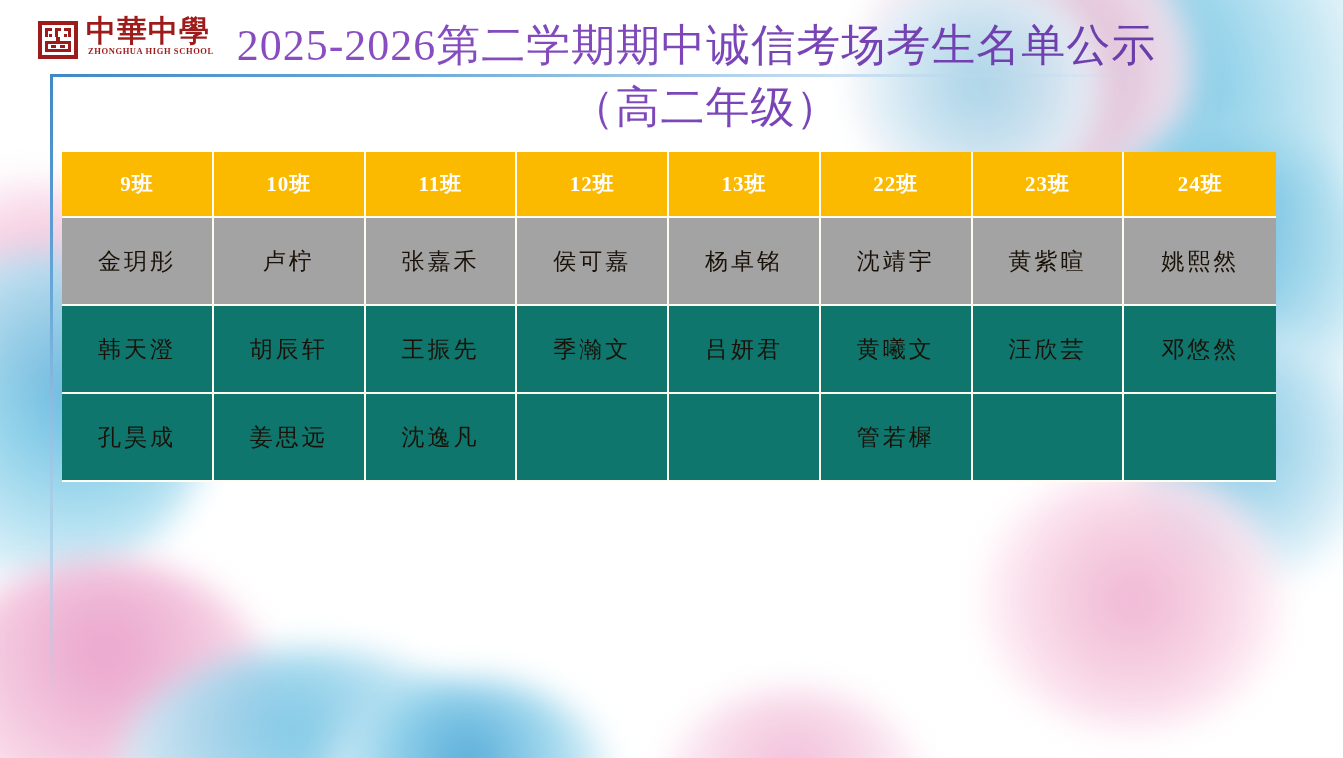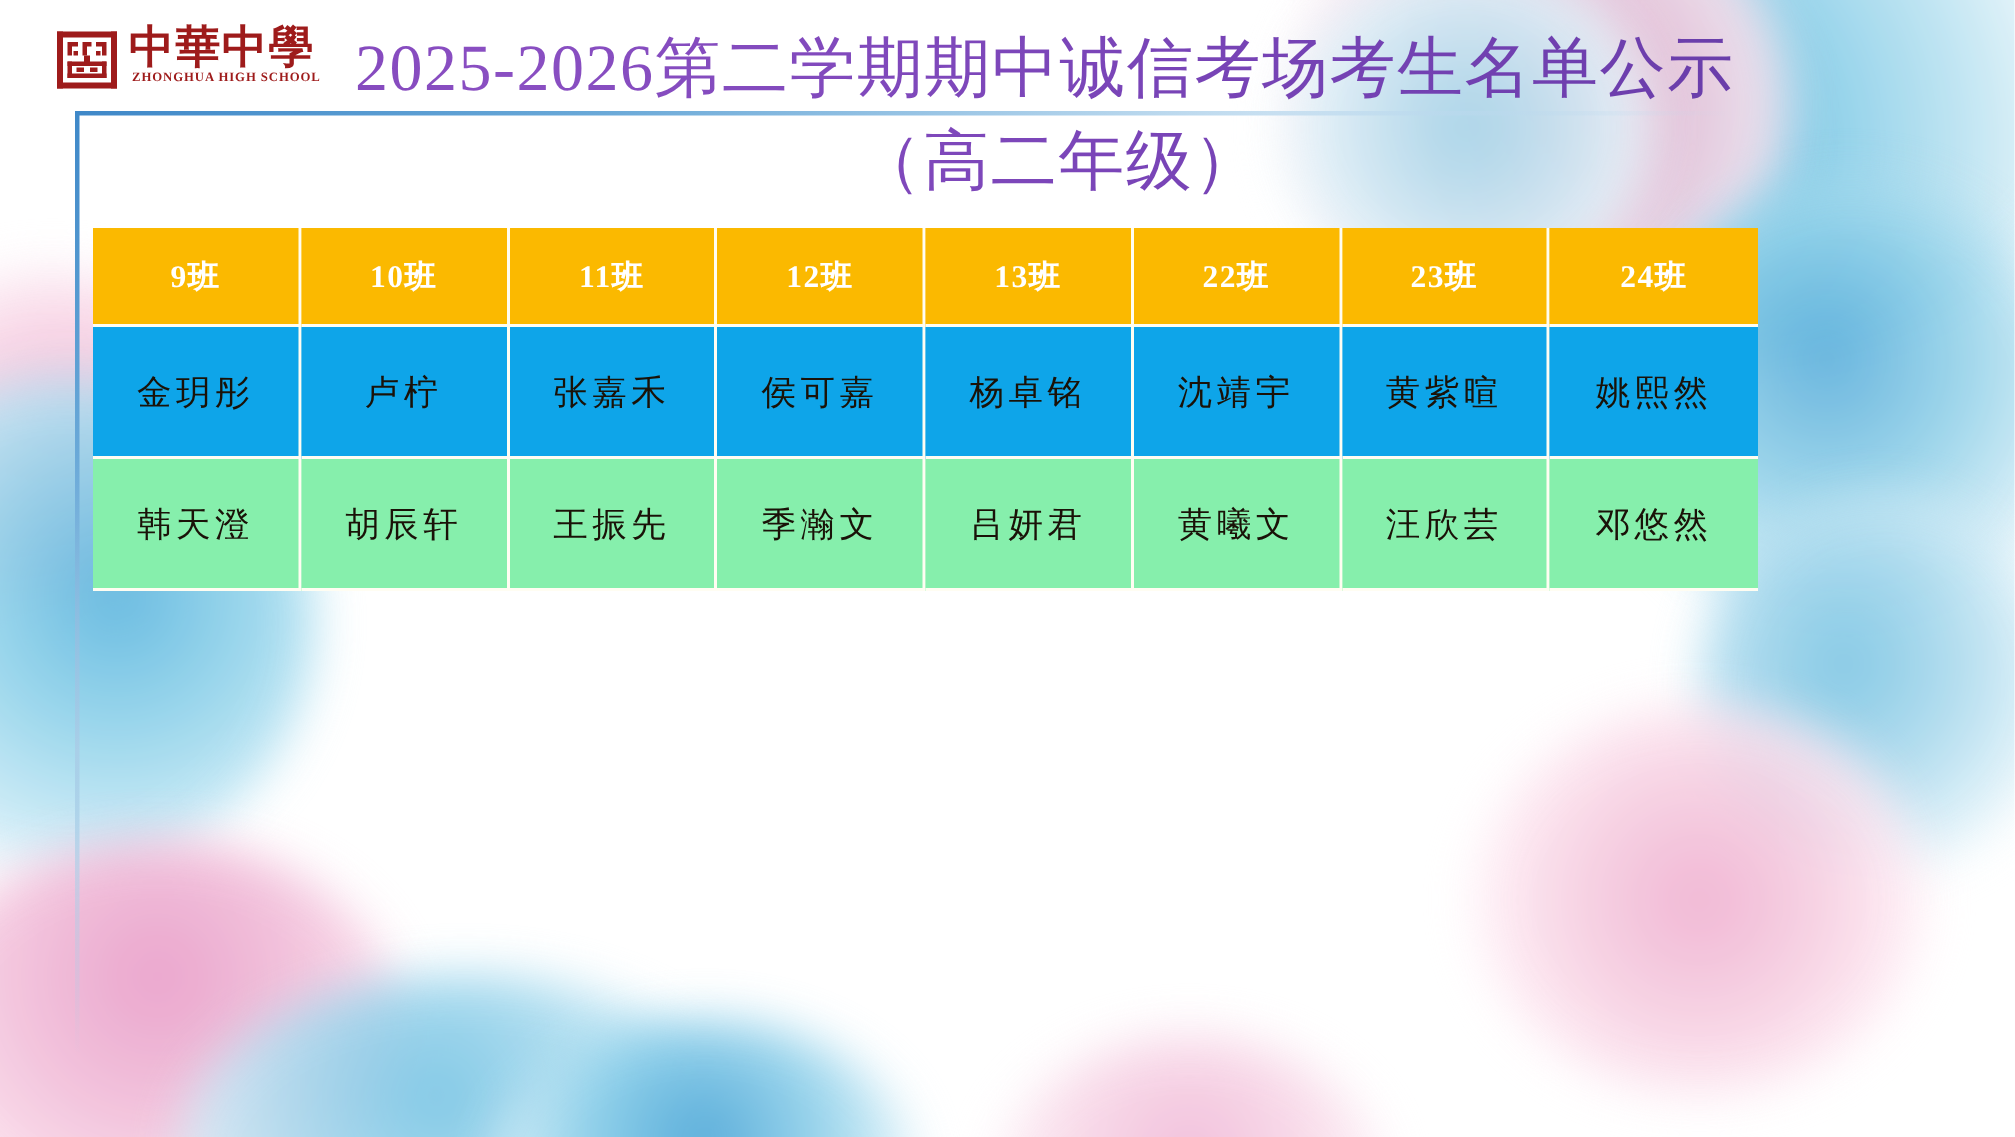--- a/index.html
+++ b/index.html
@@ -61,32 +61,32 @@
 
   
   #frame{position:absolute;left:50px;top:74px;width:1258px;height:656px;}
   #frame .ln{position:absolute;}
   #frame .top{left:0;top:0;height:3px;width:100%;
     background:linear-gradient(90deg,#3f88c8 0%,#6aa9d8 28%,#bcd9ee 58%,rgba(210,232,245,0) 88%);}
   #frame .left{left:0;top:0;width:3px;height:100%;
     background:linear-gradient(180deg,#3f88c8 0%,#6aa9d8 35%,#a9cfe8 65%,rgba(200,226,242,0) 96%);}
 
   
-  #table-wrap{position:absolute;left:62px;top:152px;width:1110px;}
+  #table-wrap{position:absolute;left:62px;top:152px;width:1214px;}
   table{border-collapse:separate;border-spacing:0;width:100%;table-layout:fixed;}
   th,td{text-align:center;vertical-align:middle;border-right:2px solid #fffdf2;
         border-bottom:2px solid #fffdf2;}
   th:last-child,td:last-child{border-right:none;}
   thead th{height:62px;background:#fbb900;color:#ffffff;
     font-family:"Liberation Serif","DejaVu Serif",serif;font-weight:bold;font-size:21px;
     letter-spacing:1px;}
   tbody td{height:84px;font-size:23px;color:#1a1208;letter-spacing:3px;
     font-family:"Liberation Serif","DejaVu Serif",serif;}
-  tbody tr.odd td{background:#0ea5e9;}
-  tbody tr.even td{background:#86efac;}
+  tbody tr.odd td{background:#a3a3a3;}
+  tbody tr.even td{background:#0f766e;}
 </style>
 </head>
 <body>
 
 <div id="bg">
   <div class="wc tr1"></div>
   <div class="wc tr2"></div>
   <div class="wc tr4"></div>
   <div class="wc tr3"></div>
   <div class="wc tr5"></div>
@@ -156,15 +156,25 @@
         <tr class="even">
           <td>韩天澄</td>
           <td>胡辰轩</td>
           <td>王振先</td>
           <td>季瀚文</td>
           <td>吕妍君</td>
           <td>黄曦文</td>
           <td>汪欣芸</td>
           <td>邓悠然</td>
         </tr>
+        <tr class="even">
+          <td>孔昊成</td>
+          <td>姜思远</td>
+          <td>沈逸凡</td>
+          <td></td>
+          <td></td>
+          <td>管若樨</td>
+          <td></td>
+          <td></td>
+        </tr>
       </tbody>
   </table>
 </div>
 
 </body></html>

